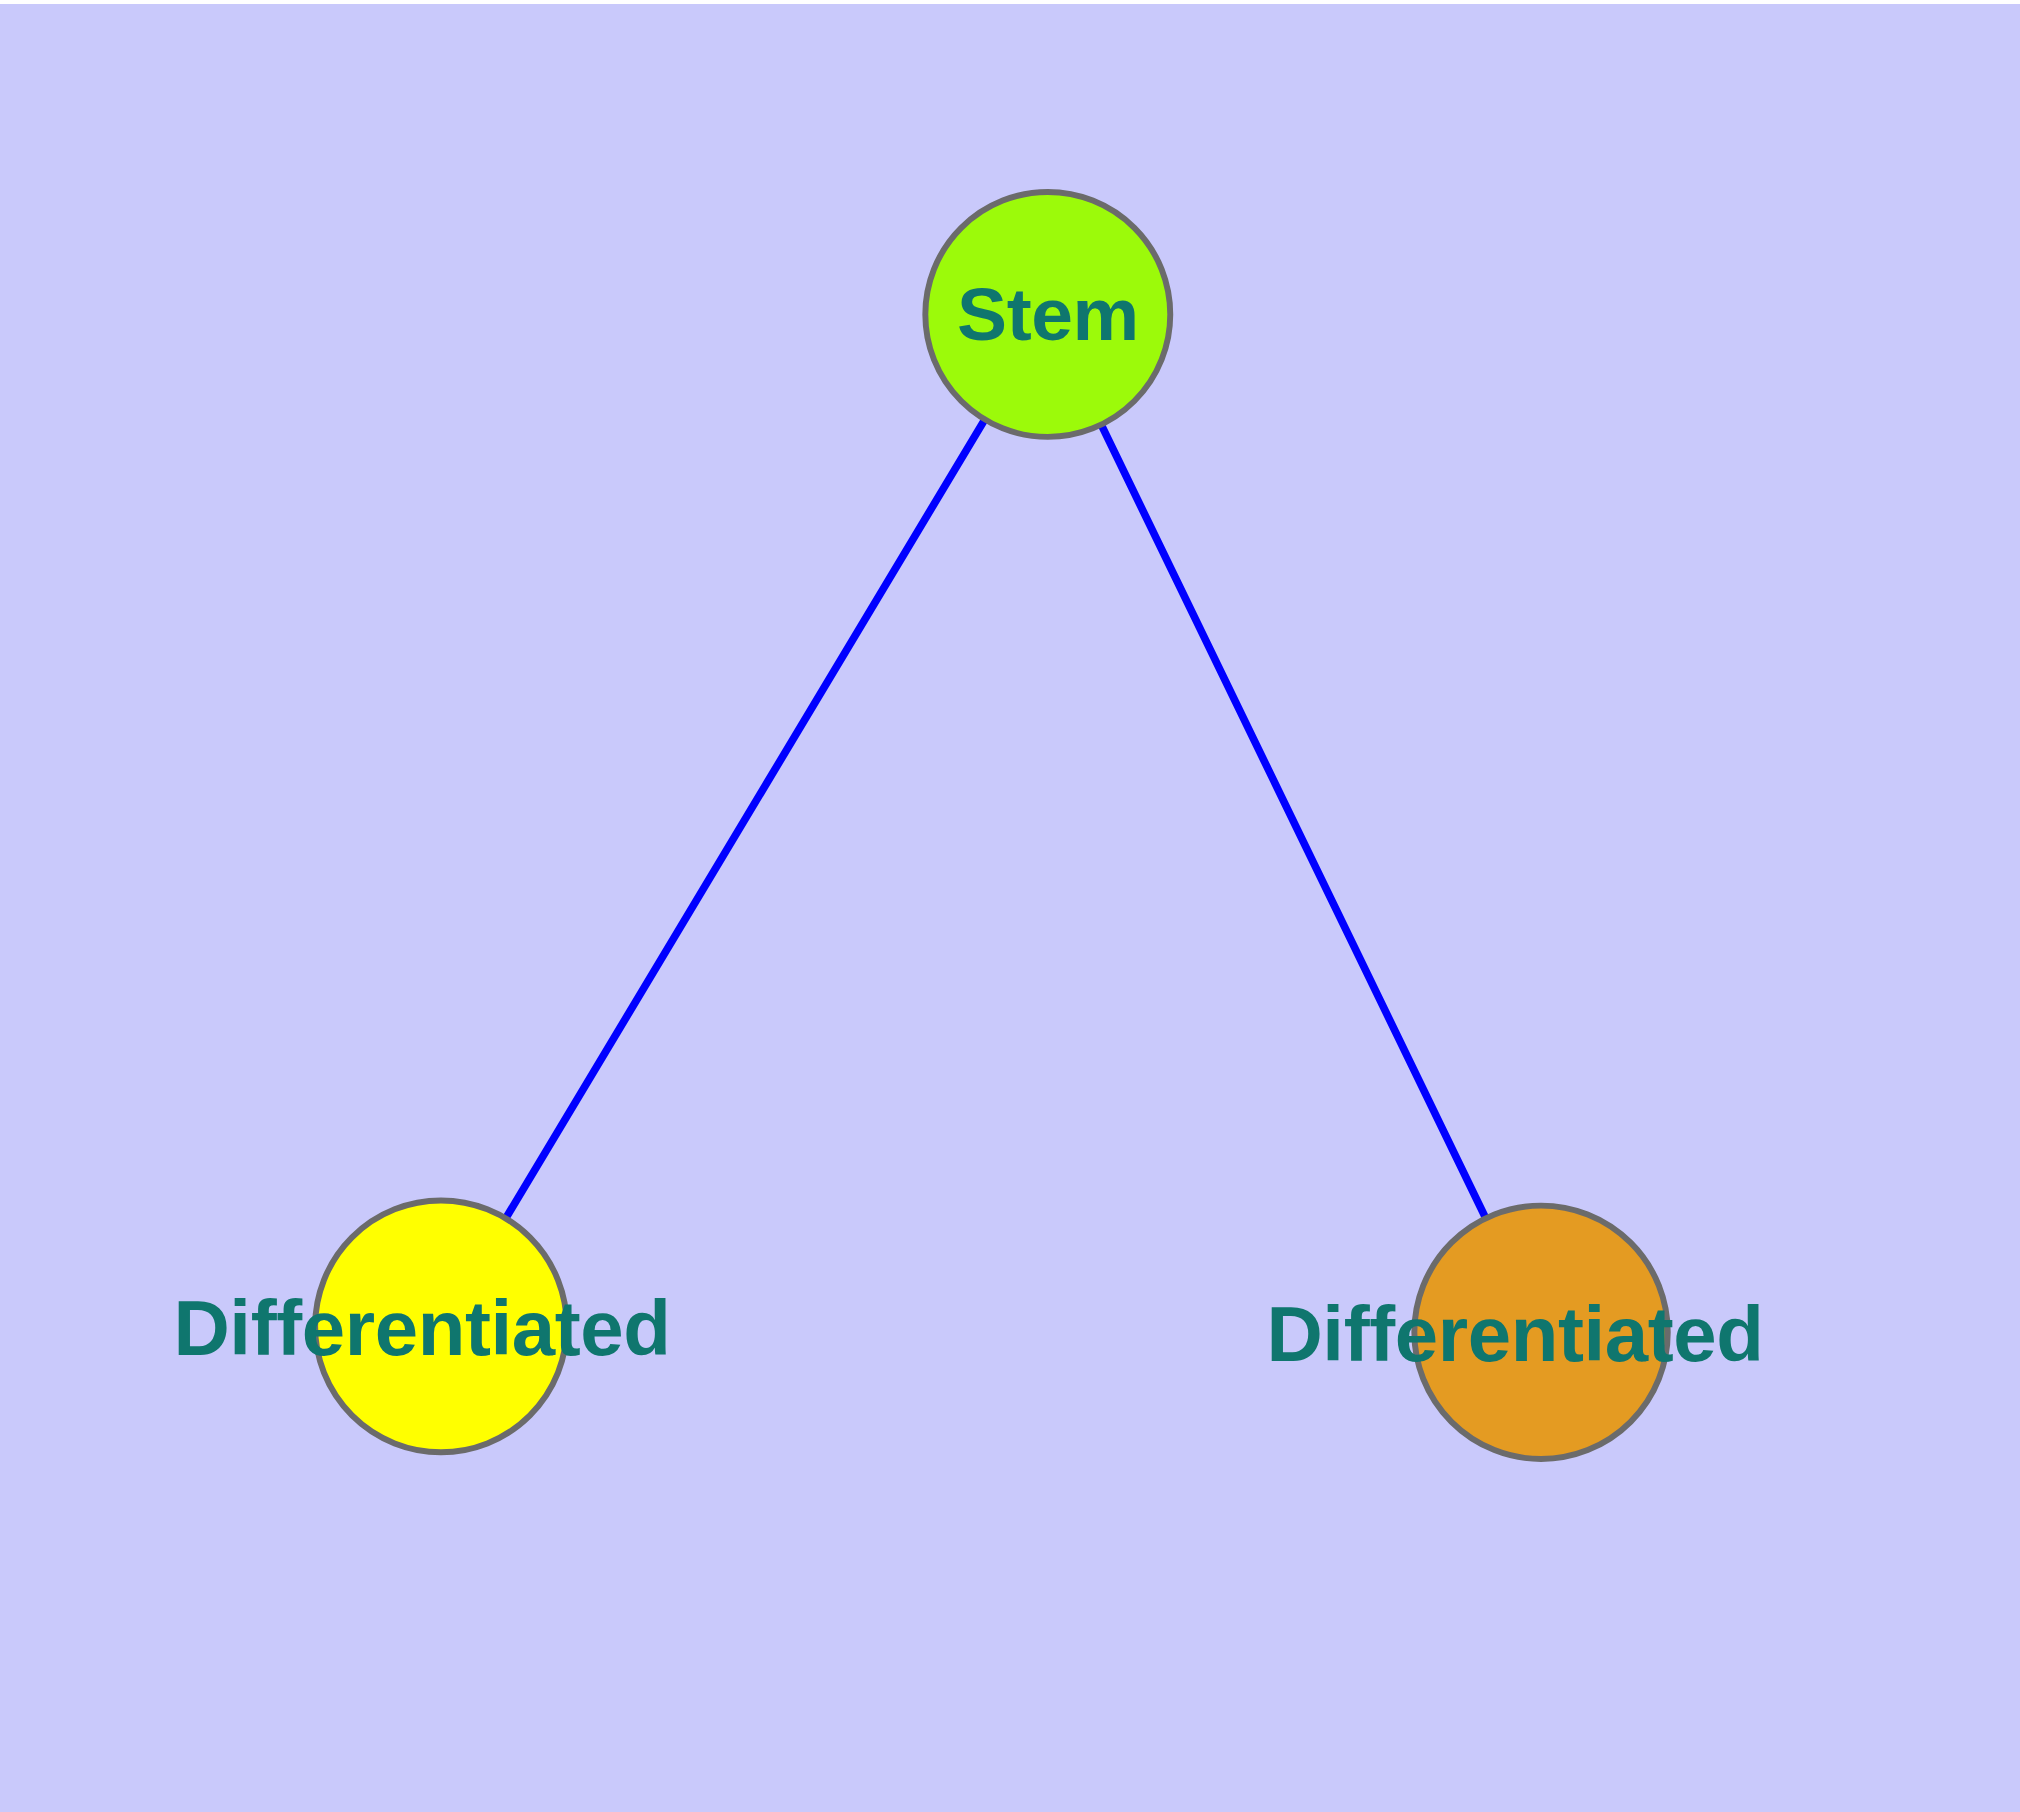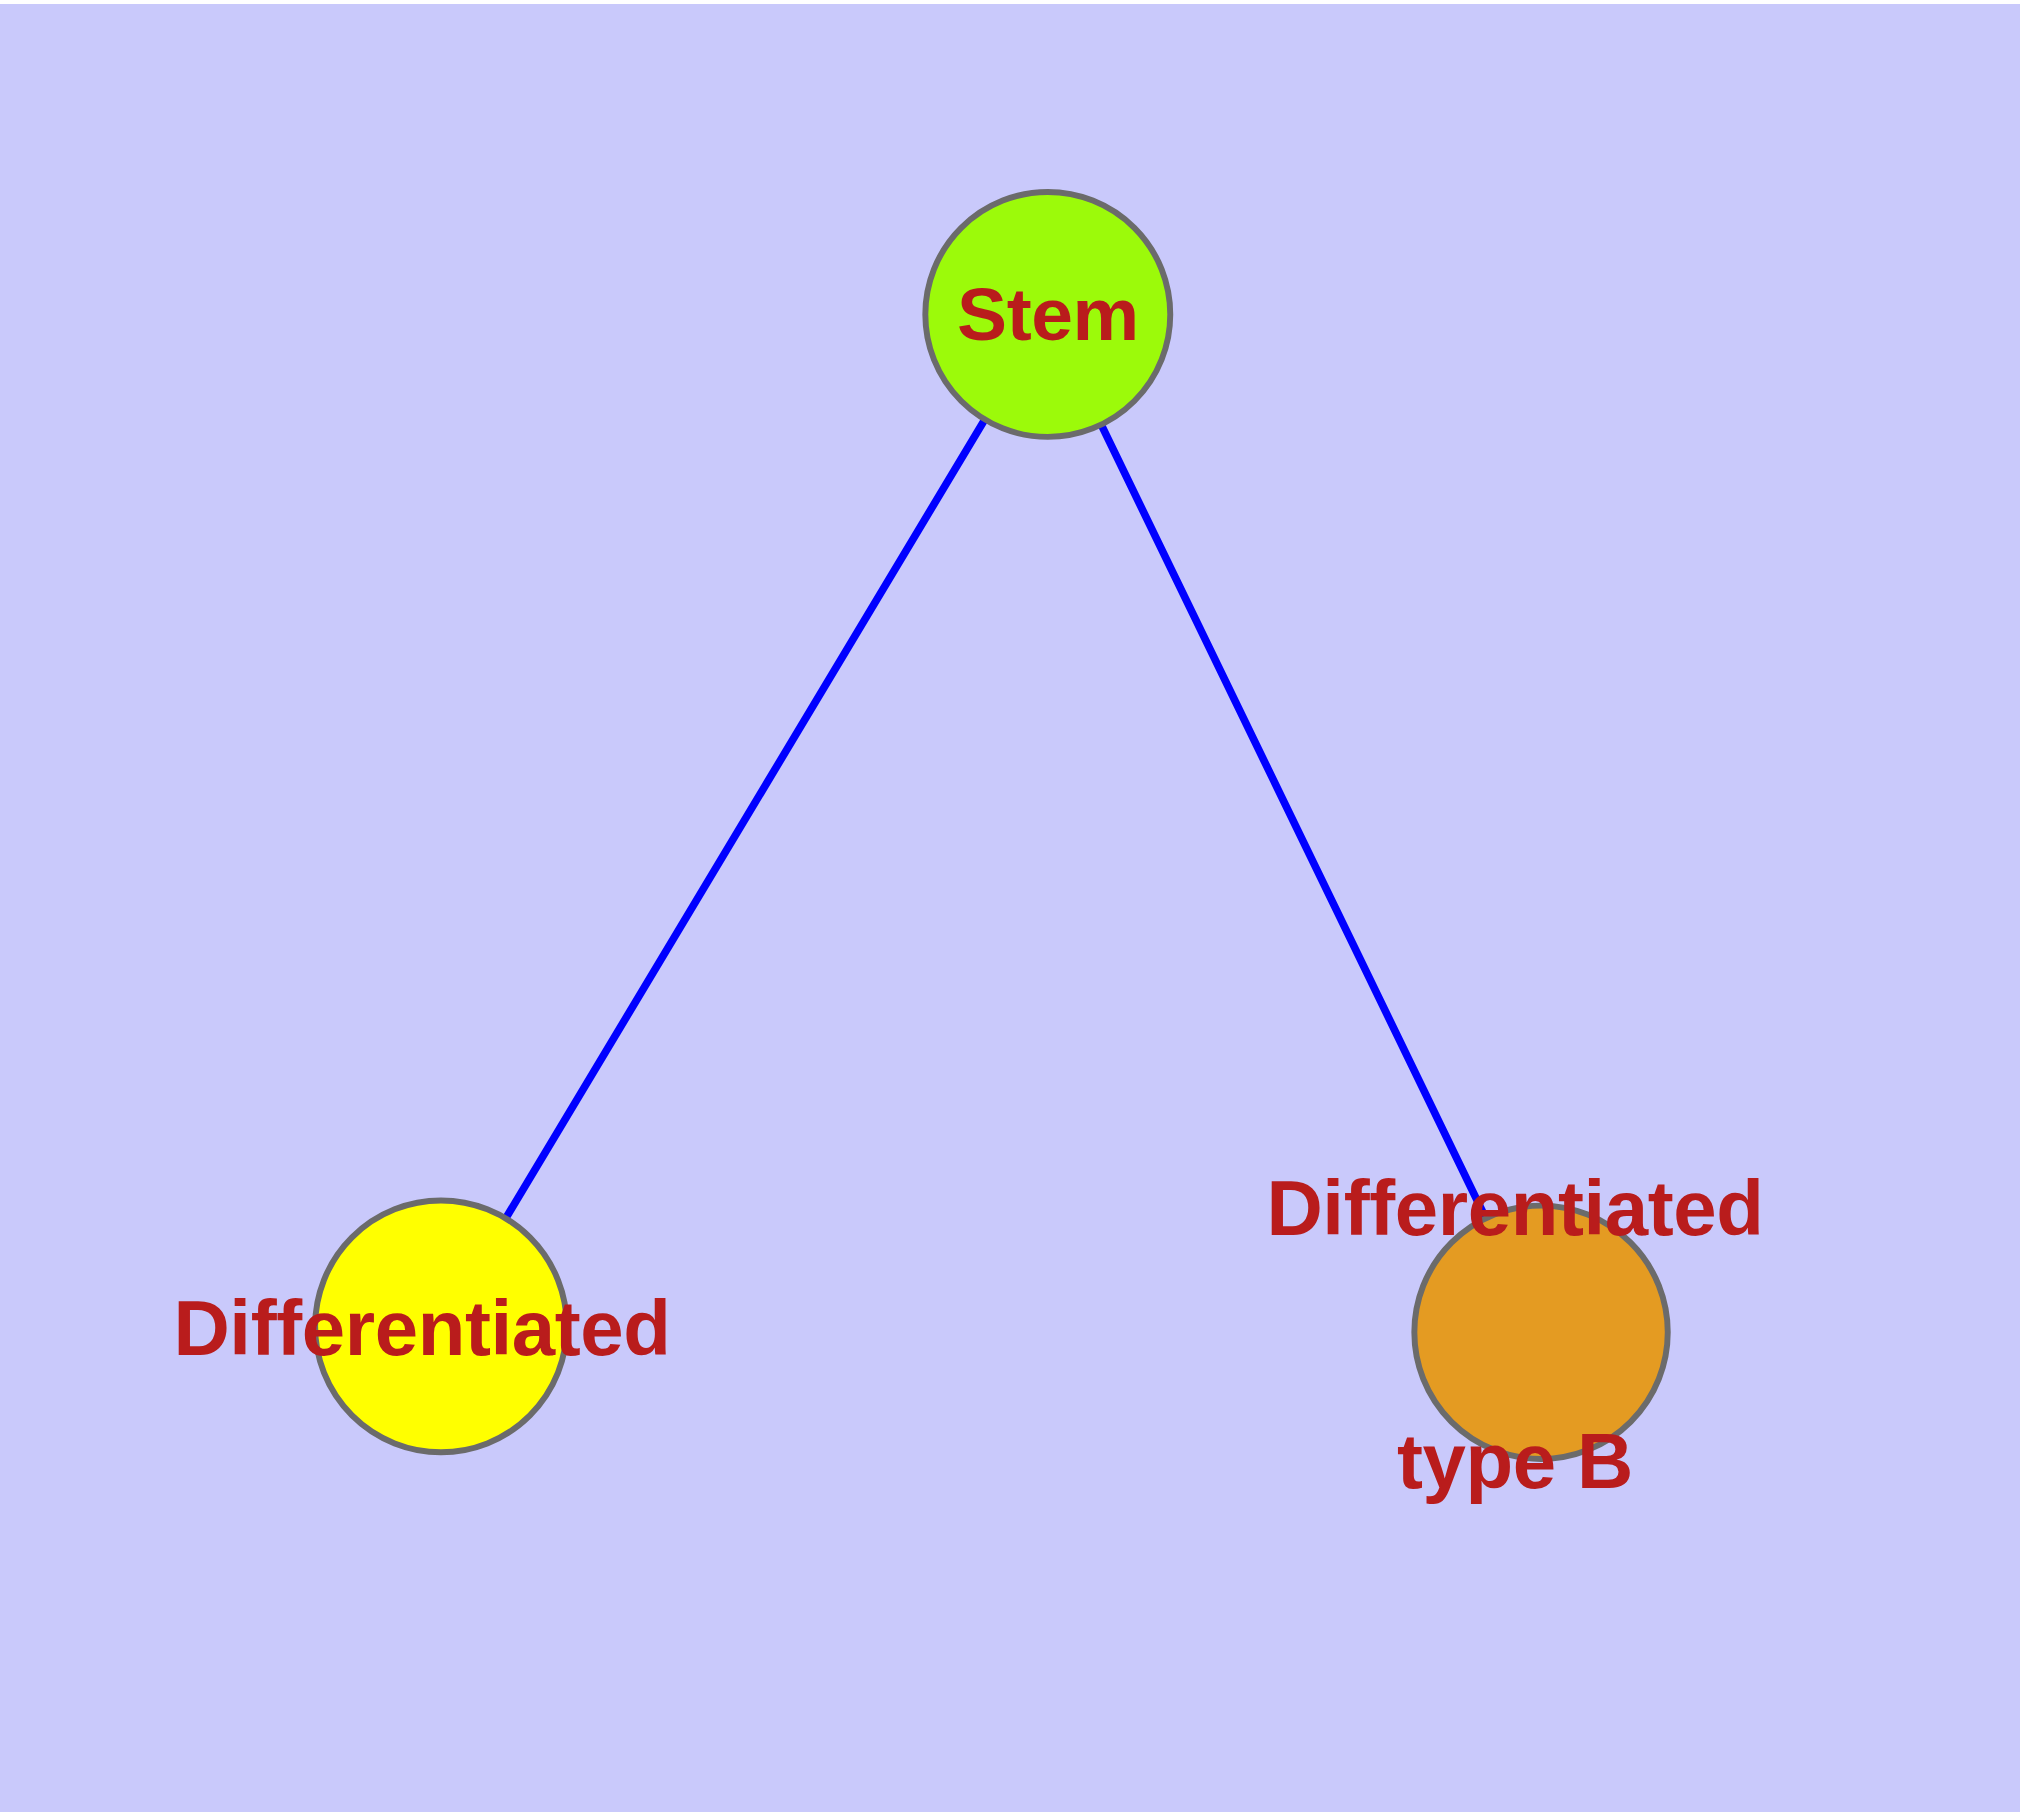--- a/index.html
+++ b/index.html
@@ -25,21 +25,21 @@
   }
   #graph-svg {
     position: absolute;
     left: 0;
     top: 0;
     width: 2021px;
     height: 1812px;
   }
   .node-label {
     position: absolute;
-    color: #b91c1c;
+    color: #0f766e;
     font-family: "Liberation Sans", sans-serif;
     font-weight: bold;
     text-align: center;
     white-space: pre;
     line-height: 1.08;
     pointer-events: none;
     letter-spacing: -0.4px;
   }
   #label-stem {
     font-size: 75px;
@@ -83,17 +83,16 @@
   </svg>
 
   <div class="node-label" id="label-stem">Stem</div>
 
   <div class="node-label" id="label-typeA">
     <div>Differentiated</div>
   </div>
 
   <div class="node-label" id="label-typeB">
     <div>Differentiated</div>
-    <div>type B</div>
   </div>
 
 </div>
 
 
 </body></html>

